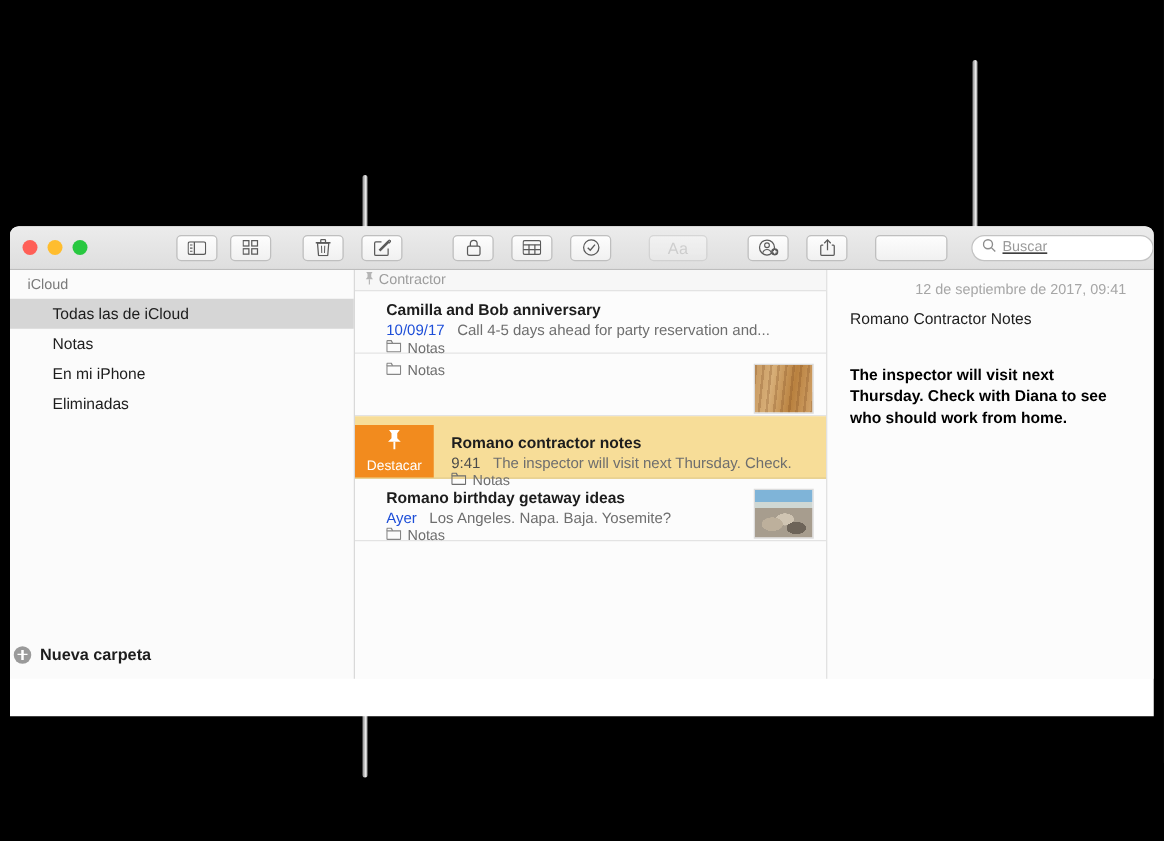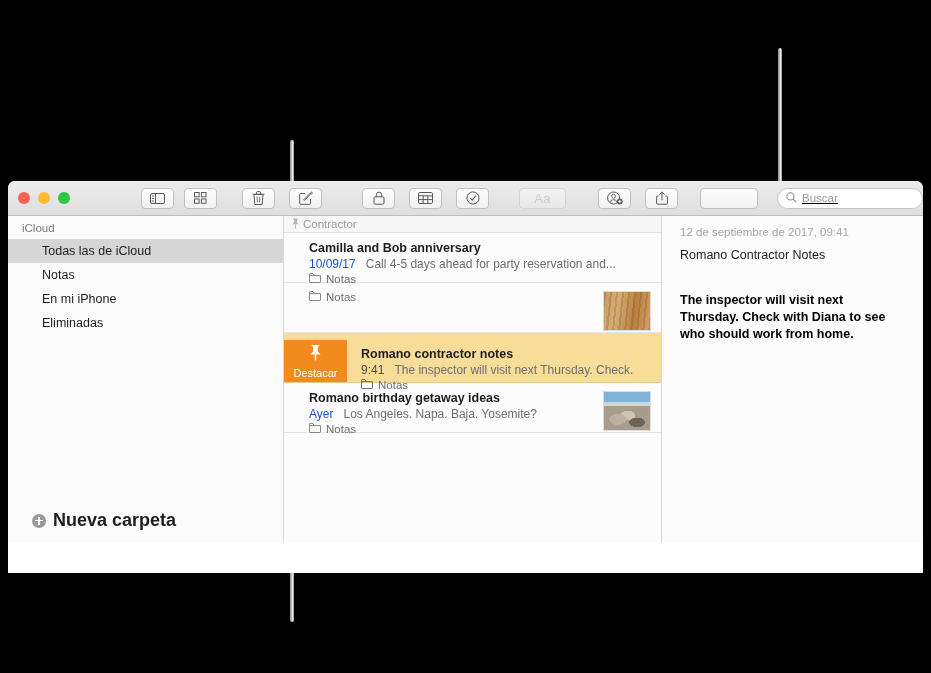--- a/index.html
+++ b/index.html
@@ -96,22 +96,22 @@
     height:24px;
     display:flex; align-items:center;
     padding-left:34px;
     font-size:12.5px;
     color:#1d1d1d;
   }
   .side-item.selected { background:#d6d6d6; }
   #new-folder {
     margin-top:auto;
     display:flex; align-items:center; gap:7px;
-    padding:0 0 12px 24px;
-    font-size:18px; color:#1d1d1d; font-weight:bold;
+    padding:0 0 12px 3px;
+    font-size:13px; color:#1d1d1d; font-weight:bold;
   }
   .plus-icon {
     width:14px; height:14px; border-radius:50%;
     background:#9a9a9a; position:relative; flex:none;
   }
   .plus-icon:before, .plus-icon:after {
     content:""; position:absolute; background:#fff;
   }
   .plus-icon:before { left:3px; top:6.2px; width:8px; height:1.6px; }
   .plus-icon:after  { top:3px; left:6.2px; height:8px; width:1.6px; }
@@ -191,21 +191,21 @@
       linear-gradient(to bottom,#7fb4d8 0 26%, #cfd8d4 26% 38%, #a79d8e 38% 100%);
   }
 
   
   #detail {
     flex:1;
     background:#fcfcfc;
     padding:10px 22px 0 18px;
   }
   #detail-date {
-    text-align:left;
+    text-align:right;
     font-size:11.5px; color:#a6a6a6;
     margin-bottom:10px;
   }
   #detail-title {
     font-size:12.5px; color:#1d1d1d;
     margin-bottom:30px;
   }
   #detail-text {
     font-size:12.5px; font-weight:bold; color:#000000;
     line-height:17px;

